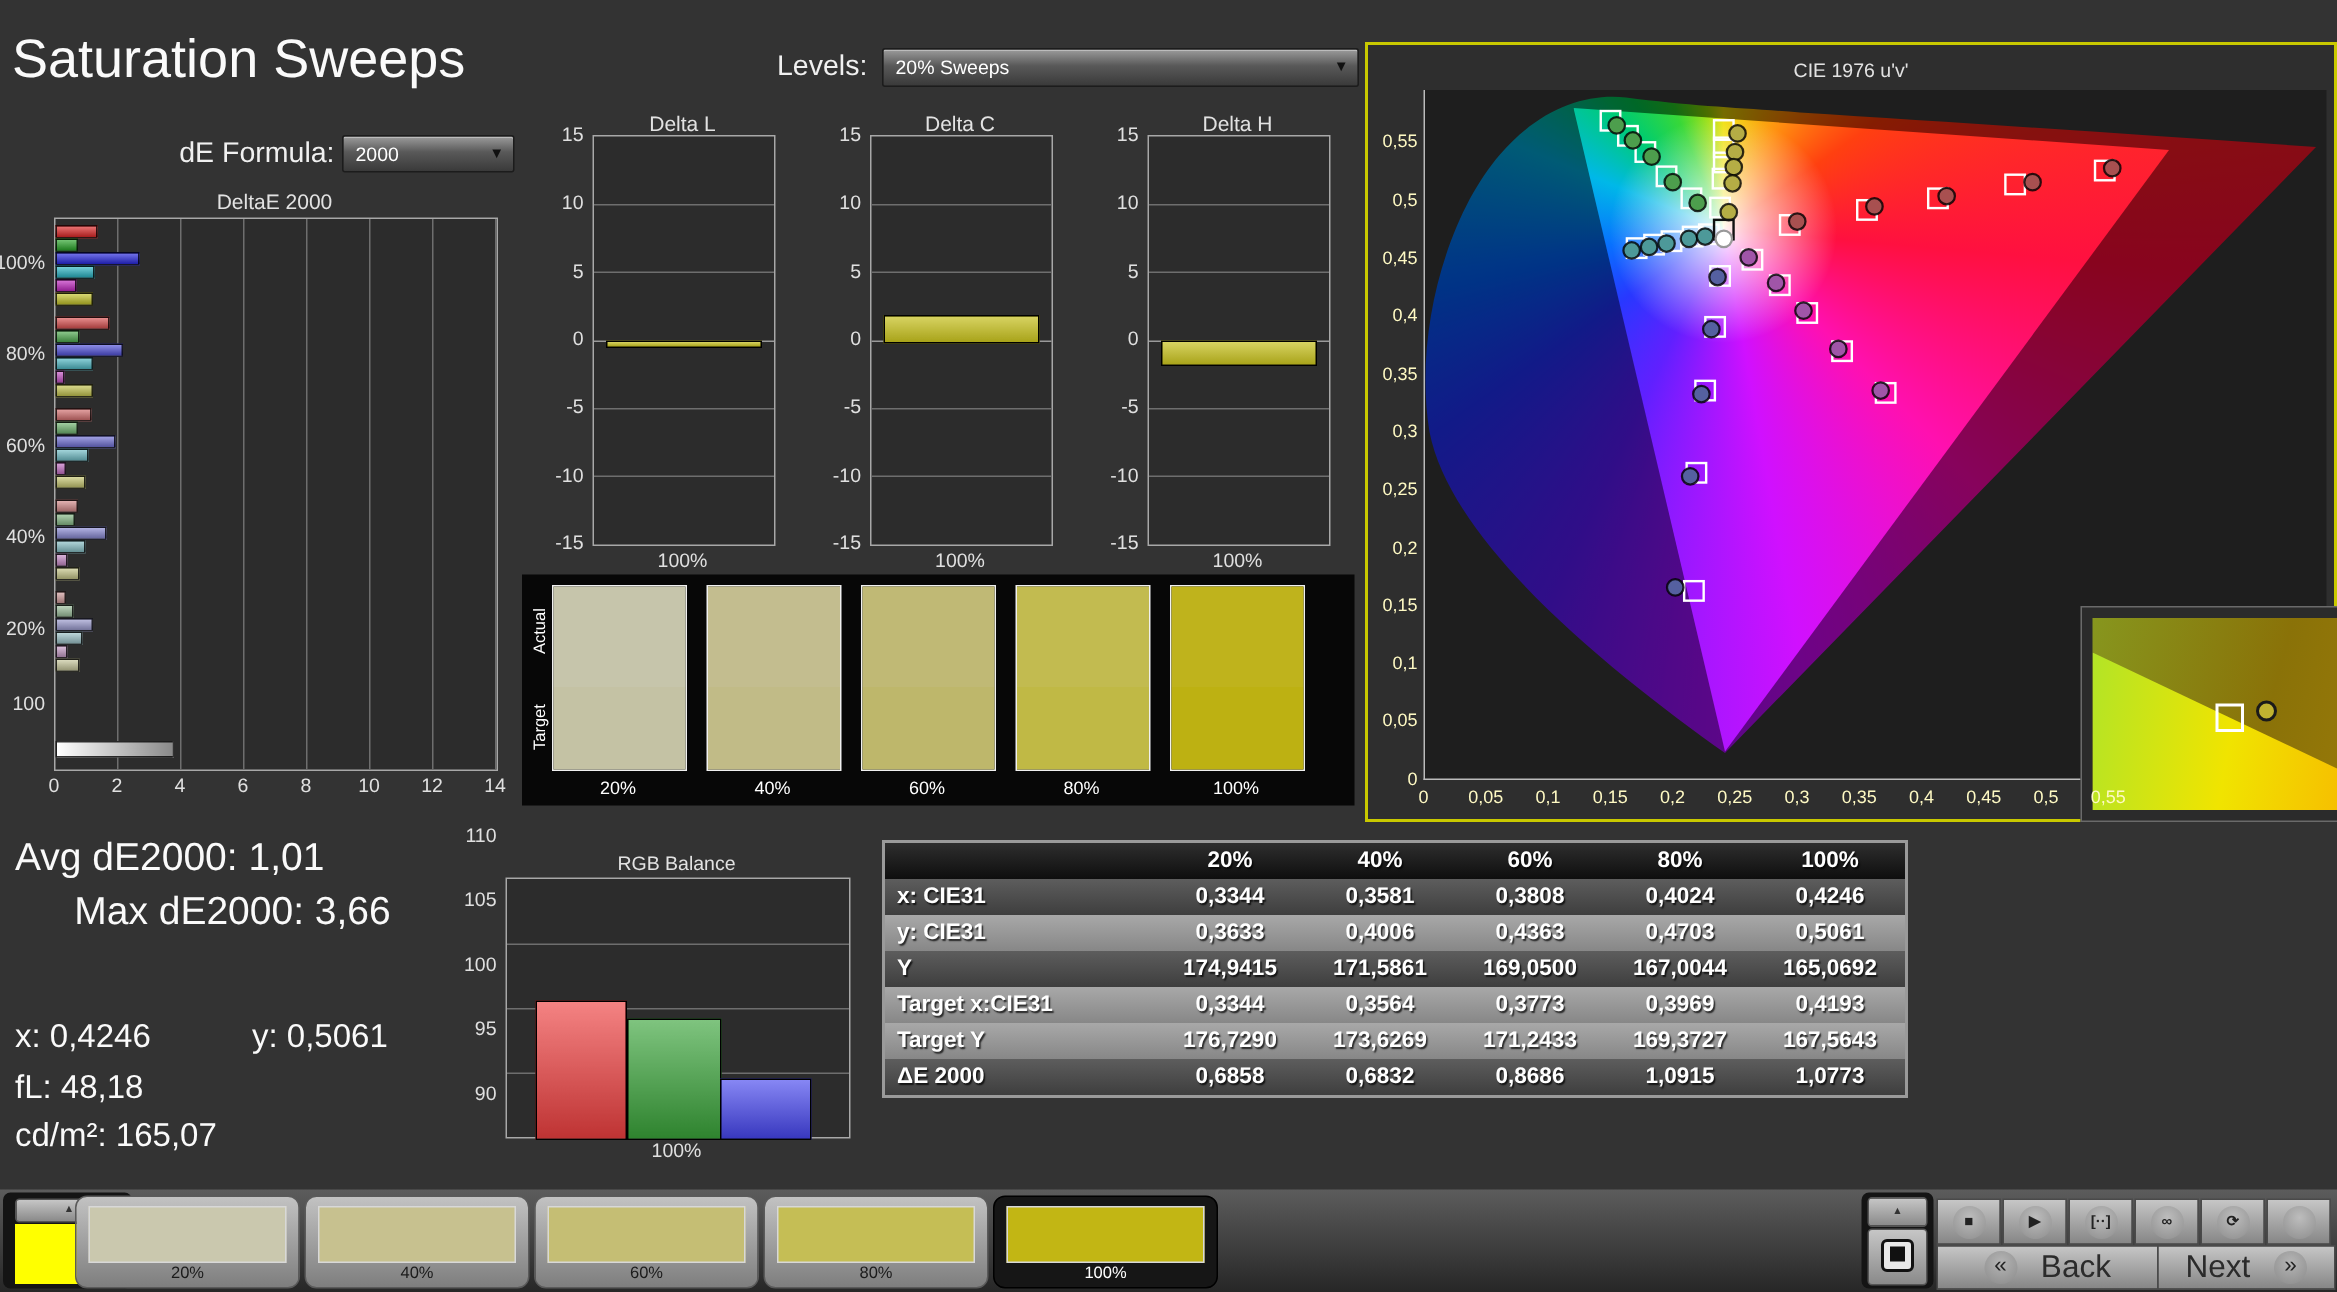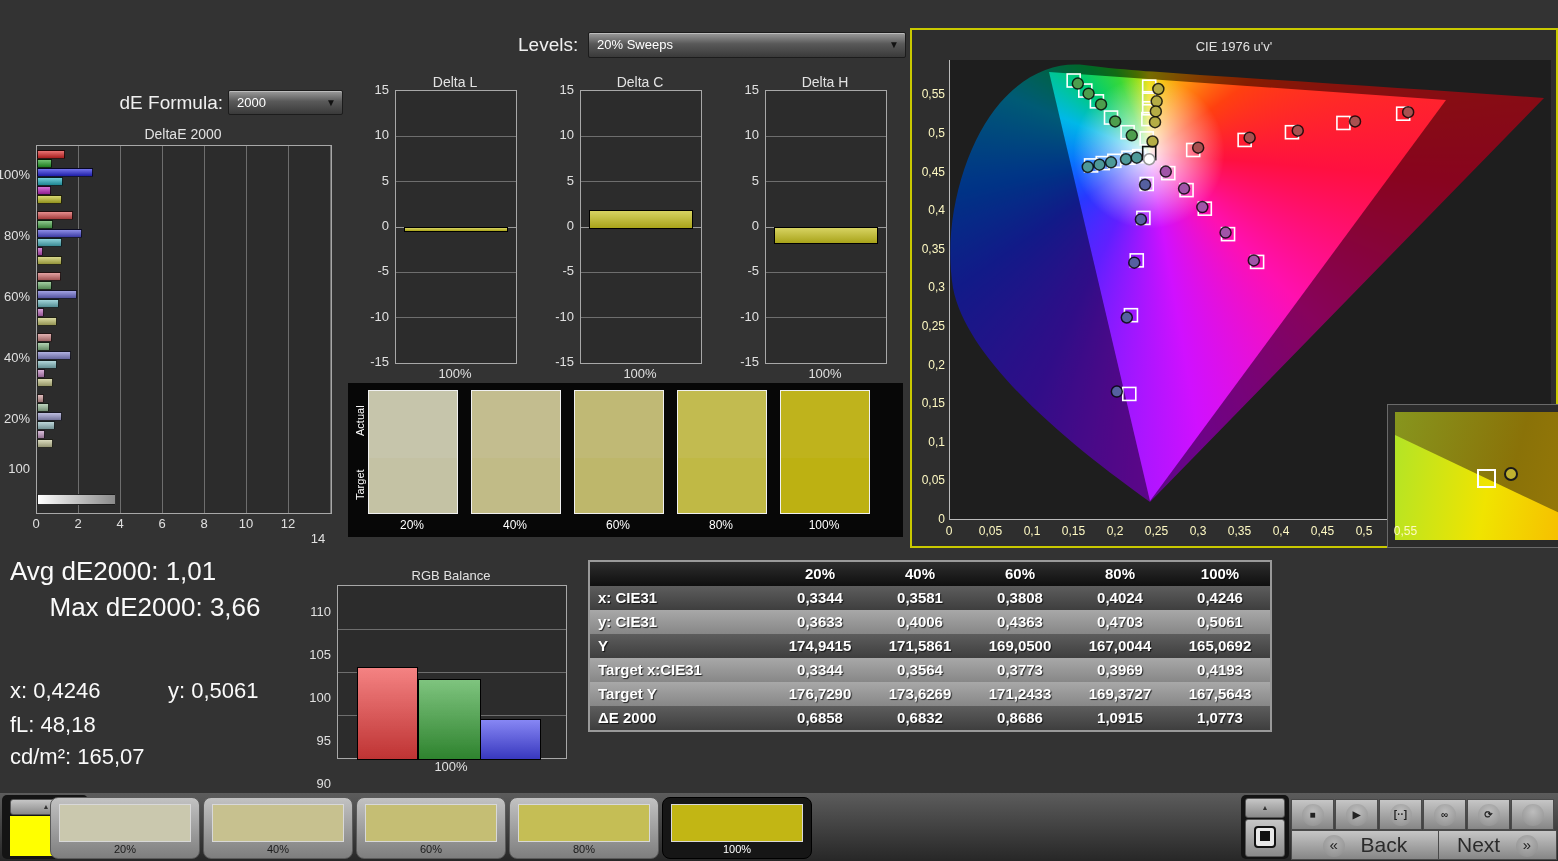--- a/index.html
+++ b/index.html
@@ -90,20 +90,21 @@
            border:1px solid #4a4a4a;font-size:21px;color:#2b2b2b;font-weight:400;}
   .nav-knob{display:inline-block;width:22px;height:22px;border-radius:50%;
             background:radial-gradient(circle at 50% 35%,#b5b5b5,#8a8a8a);text-align:center;
             line-height:20px;font-size:15px;color:#222;vertical-align:middle;}
 </style>
 </head>
 <body>
 
 <div id="app">
 
+  <div class="abs" id="page-title">Saturation Sweeps</div>
 
   <div class="abs ctl-label" style="left:110px;top:92px;width:113px;text-align:right;">dE Formula:</div>
   <div class="abs dropdown" style="left:228px;top:90px;width:83px;height:23px;">
     <span>2000</span>
     <span class="dd-arrow">▼</span>
   </div>
 
   <div class="abs ctl-label" style="left:518px;top:34px;">Levels:</div>
   <div class="abs dropdown" style="left:588px;top:32px;width:286px;height:24px;">
     <span>20% Sweeps</span>
@@ -160,21 +161,21 @@
       <div class="ticklab" style="right: 2px; left: auto; top: 315.833px;">100</div>
     </div>
   <div class="abs" style="left:36px;top:516px;width:300px;height:16px;" id="de-xlabels">
       <div class="ticklab" style="left: 0px; transform: translateX(-50%); top: 0px;">0</div>
       <div class="ticklab" style="left: 42px; transform: translateX(-50%); top: 0px;">2</div>
       <div class="ticklab" style="left: 84px; transform: translateX(-50%); top: 0px;">4</div>
       <div class="ticklab" style="left: 126px; transform: translateX(-50%); top: 0px;">6</div>
       <div class="ticklab" style="left: 168px; transform: translateX(-50%); top: 0px;">8</div>
       <div class="ticklab" style="left: 210px; transform: translateX(-50%); top: 0px;">10</div>
       <div class="ticklab" style="left: 252px; transform: translateX(-50%); top: 0px;">12</div>
-      <div class="ticklab" style="left: 282px; transform: translateX(-50%); top: 0px; margin-top: 15px;">14</div>
+      <div class="ticklab" style="left: 294px; transform: translateX(-50%); top: 0px;">14</div>
     </div>
 
   <div class="abs chart-title" style="left:395px;top:74px;width:120px;">Delta L</div>
   <div class="abs plot" style="left:395px;top:90px;width:120px;height:272px;" id="delta_l-plot">
       <div class="gridh" style="top: 44.8333px;"></div>
       <div class="gridh" style="top: 90.1667px;"></div>
       <div class="gridh" style="top: 135.5px; background: rgb(154, 154, 154);"></div>
       <div class="gridh" style="top: 180.833px;"></div>
       <div class="gridh" style="top: 226.167px;"></div>
       <div class="vbar" style="left: 8px; width: 102px; height: 2.72px; top: 136px; background: linear-gradient(rgba(255, 255, 255, 0.3), rgba(0, 0, 0, 0.15)), rgb(198, 192, 30);"></div>
@@ -271,21 +272,21 @@
 
   <div class="abs chart-title" style="left:337px;top:568px;width:228px;font-size:13px;">RGB Balance</div>
   <div class="abs plot" style="left:337px;top:585px;width:228px;height:172px;" id="rgb-plot">
       <div class="gridh" style="top: 42.5px;"></div>
       <div class="gridh" style="top: 85.5px;"></div>
       <div class="gridh" style="top: 128.5px;"></div>
       <div class="vbar" style="left: 19px; width: 59px; top: 80.84px; height: 91.16px; background: linear-gradient(rgba(255, 255, 255, 0.35), rgba(0, 0, 0, 0.2)), rgb(238, 64, 64);"></div>
       <div class="vbar" style="left: 80px; width: 61px; top: 92.88px; height: 79.12px; background: linear-gradient(rgba(255, 255, 255, 0.35), rgba(0, 0, 0, 0.2)), rgb(58, 164, 58);"></div>
       <div class="vbar" style="left: 142px; width: 59px; top: 133.3px; height: 38.7px; background: linear-gradient(rgba(255, 255, 255, 0.35), rgba(0, 0, 0, 0.2)), rgb(70, 70, 238);"></div>
     </div>
-  <div class="abs" style="left:305px;top:612px;width:28px;height:172px;" id="rgb-ylab">
+  <div class="abs" style="left:305px;top:557px;width:28px;height:172px;" id="rgb-ylab">
       <div class="ticklab" style="right: 2px; left: auto; top: -8px;">110</div>
       <div class="ticklab" style="right: 2px; left: auto; top: 35px;">105</div>
       <div class="ticklab" style="right: 2px; left: auto; top: 78px;">100</div>
       <div class="ticklab" style="right: 2px; left: auto; top: 121px;">95</div>
       <div class="ticklab" style="right: 2px; left: auto; top: 164px;">90</div>
     </div>
   <div class="abs ticklab" style="left:337px;top:759px;width:228px;text-align:center;">100%</div>
 
   <div class="abs" id="cmtable">
       <div class="trow thead tsh">

